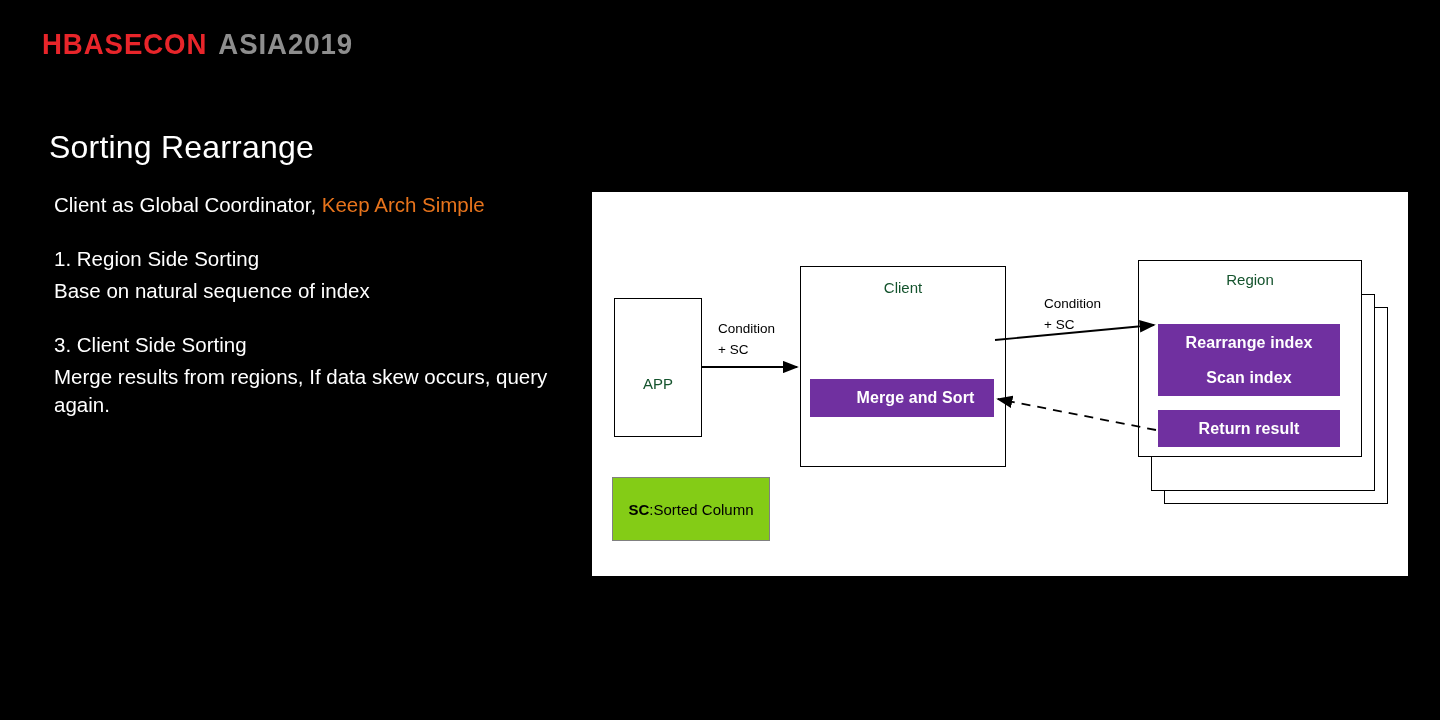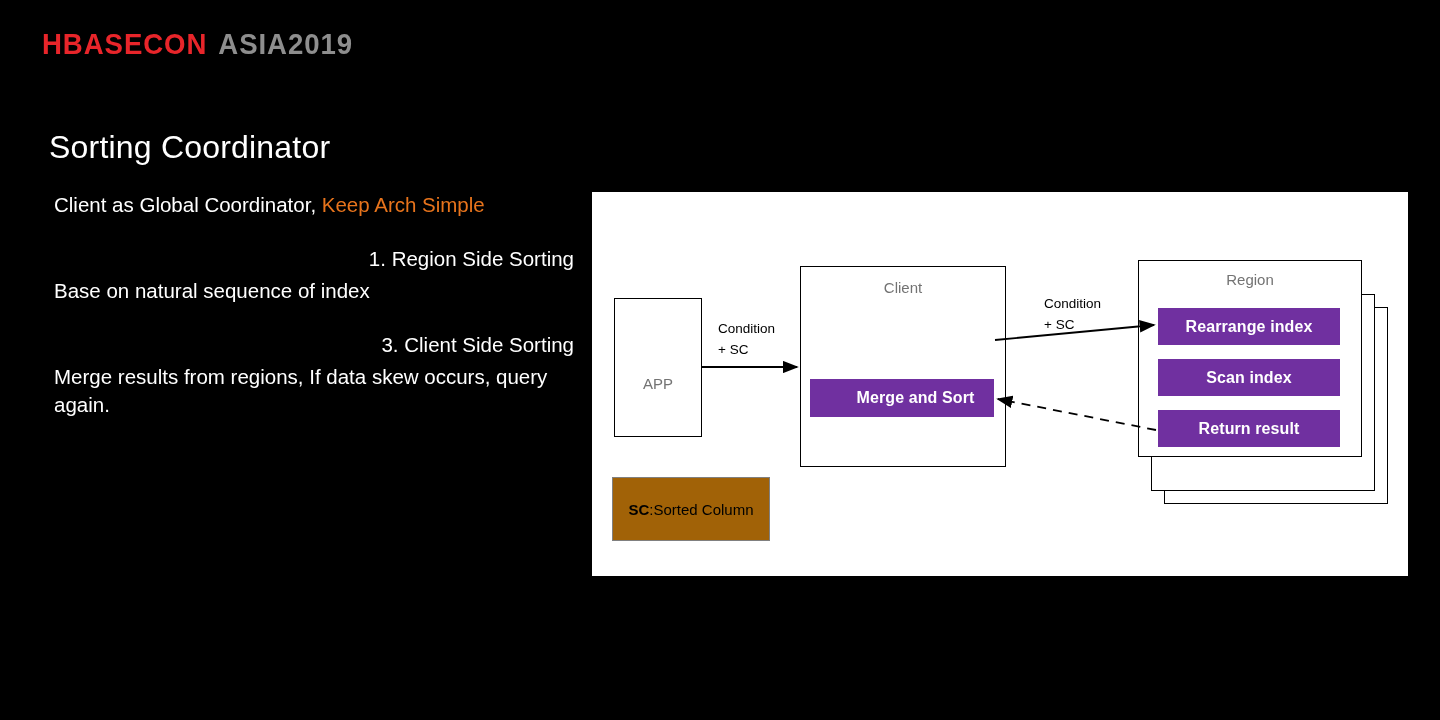--- a/index.html
+++ b/index.html
@@ -50,21 +50,21 @@
   .body-text {
     position: absolute;
     left: 54px;
     top: 191px;
     width: 520px;
     color: #ffffff;
     font-size: 20.5px;
     line-height: 28px;
   }
   .para { margin: 0 0 26px 0; }
-  .para.tight { margin-bottom: 4px; text-align: right; }
+  .para.tight { margin-bottom: 4px; }
   .para.last { margin-bottom: 0; }
   .accent { color: #e8741c; }
 
   
   .diagram {
     position: absolute;
     left: 592px;
     top: 192px;
     width: 816px;
     height: 384px;
@@ -75,21 +75,21 @@
   .node-box {
     position: absolute;
     background: #ffffff;
     border: 1.6px solid #000000;
     box-sizing: border-box;
   }
   .node-title {
     position: absolute;
     width: 100%;
     text-align: center;
-    color: #737373;
+    color: #14532d;
     font-size: 15px;
     line-height: 18px;
   }
   .chip {
     position: absolute;
     background: #7030a0;
     color: #ffffff;
     font-size: 16px;
     font-weight: bold;
     display: flex;
@@ -100,21 +100,21 @@
   }
   .edge-label {
     position: absolute;
     color: #000000;
     font-size: 13.5px;
     line-height: 21px;
     white-space: pre-line;
   }
   .legend-box {
     position: absolute;
-    background: #a16207;
+    background: #84cc16;
     border: 1.4px solid #808080;
     box-sizing: border-box;
     display: flex;
     align-items: center;
     justify-content: center;
     color: #000000;
     font-size: 15px;
   }
 
   .stack-shadow {
@@ -124,21 +124,21 @@
     box-sizing: border-box;
   }
 </style>
 </head>
 <body>
 
 <div class="logo">
   <span class="logo-main">HBASECON</span><span class="logo-sub">ASIA2019</span>
 </div>
 
-<h1 class="slide-title">Sorting Coordinator</h1>
+<h1 class="slide-title">Sorting Rearrange</h1>
 
 <div class="body-text">
   <p class="para"><span>Client as Global Coordinator, </span><span class="accent">Keep Arch Simple</span></p>
   <p class="para tight">1. Region Side Sorting</p>
   <p class="para">Base on natural sequence of index</p>
   <p class="para tight">3. Client Side Sorting</p>
   <p class="para last">Merge results from regions, If data skew occurs, query again.</p>
 </div>
 
 <div class="diagram">
@@ -151,21 +151,21 @@
   </div>
 
   <div class="node-box" style="left:208px; top:74px; width:206px; height:201px;">
     <div class="node-title" style="top:12px;">Client</div>
   </div>
   <div class="chip" style="left:218px; top:187px; width:184px; height:38px;padding-left:27px;">Merge and Sort</div>
 
   <div class="node-box" style="left:546px; top:68px; width:224px; height:197px;">
     <div class="node-title" style="top:10px;">Region</div>
   </div>
-  <div class="chip" style="left:566px; top:116px; width:182px; height:37px;">Rearrange index</div>
+  <div class="chip" style="left:566px; top:132px; width:182px; height:37px;">Rearrange index</div>
   <div class="chip" style="left:566px; top:218px; width:182px; height:37px;">Return result</div>
   <div class="chip" style="left:566px; top:167px; width:182px; height:37px;">Scan index</div>
 
   <svg width="816" height="384" style="position:absolute; left:0; top:0; pointer-events:none;">
     <defs>
       <marker id="arrowhead" markerWidth="9" markerHeight="7" refX="8" refY="3.5" orient="auto">
         <polygon points="0 0, 9 3.5, 0 7" fill="#000000"></polygon>
       </marker>
       <marker id="arrowhead2" markerWidth="9" markerHeight="7" refX="8" refY="3.5" orient="auto">
         <polygon points="0 0, 9 3.5, 0 7" fill="#000000"></polygon>

